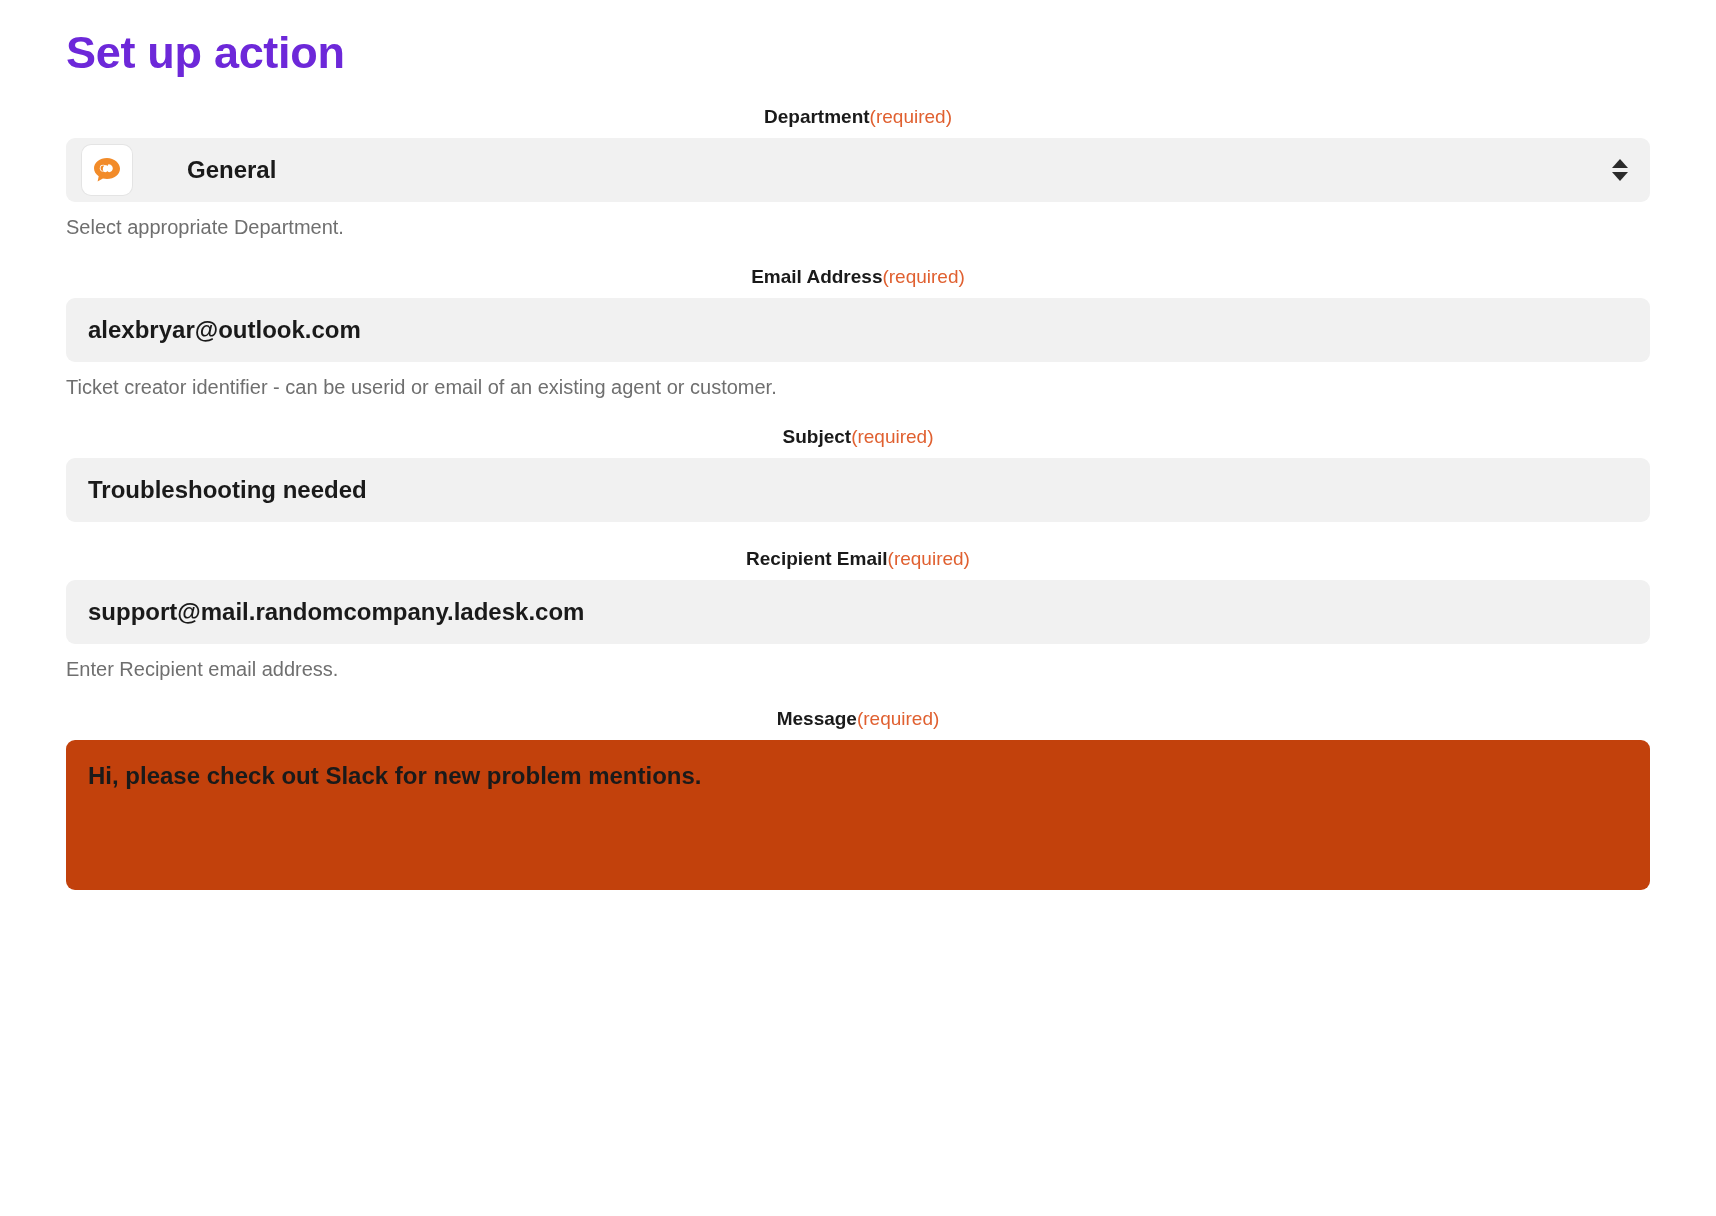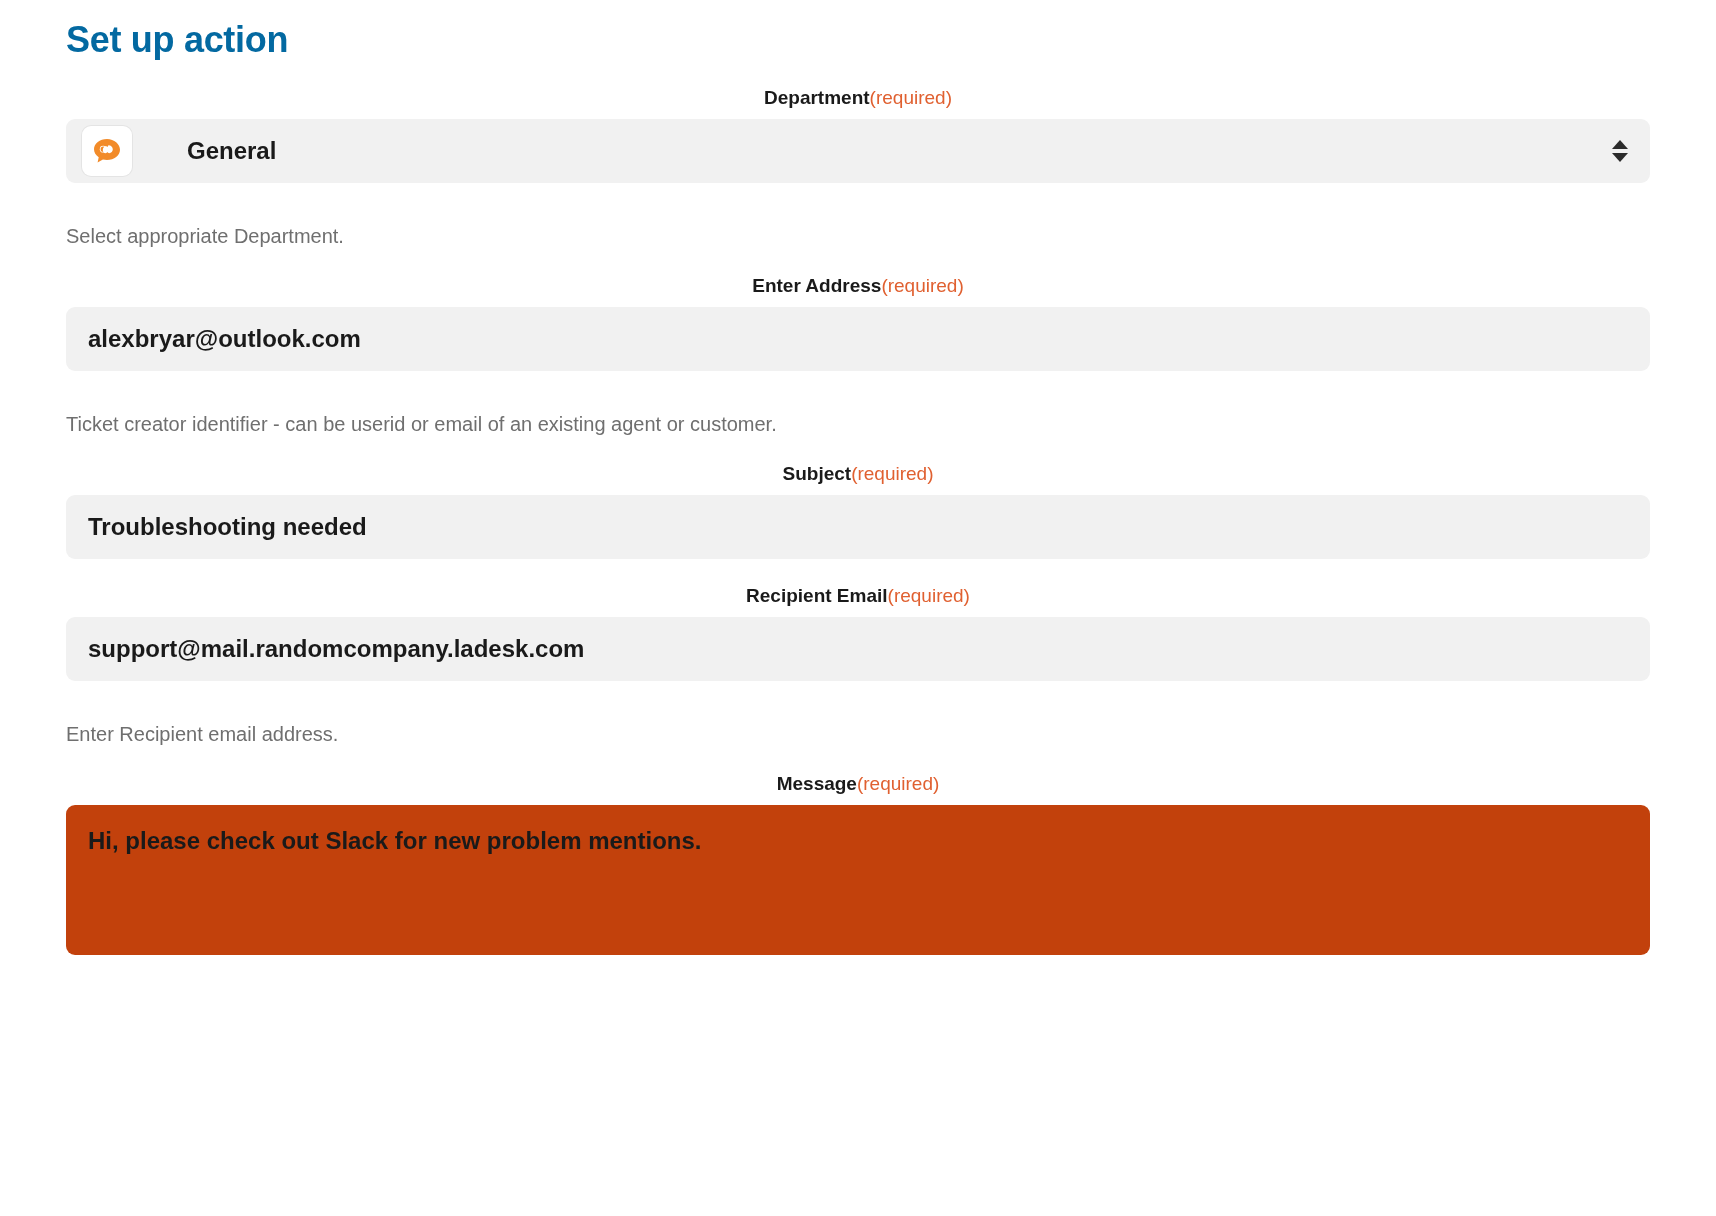--- a/index.html
+++ b/index.html
@@ -14,26 +14,26 @@
     -webkit-font-smoothing: antialiased;
   }
   .page {
     width: 1716px;
     height: 1216px;
     padding: 0 66px;
     background: #ffffff;
     position: relative;
   }
   .page-title {
-    font-size: 36px;
+    font-size: 45px;
     font-weight: bold;
-    color: #0369a1;
+    color: #6d28d9;
     letter-spacing: -0.3px;
     margin: 0;
-    padding-top: 18px;
+    padding-top: 26px;
     line-height: 1.2;
   }
   .field-block {
     margin-top: 26px;
   }
   .field-header {
     display: flex;
     align-items: baseline;
     justify-content: center;
     padding-bottom: 10px;
@@ -99,21 +99,20 @@
     border-left: 8px solid transparent;
     border-right: 8px solid transparent;
   }
   .caret-up { border-bottom: 9px solid #2b2b2b; }
   .caret-down { border-top: 9px solid #2b2b2b; }
   .helper-text {
     font-size: 20px;
     color: #6f6f6f;
     padding-top: 13px;
     line-height: 1.25;
-    margin-top: 28px;
   }
   .textarea-shell {
     background: #c2410c;
     border-radius: 9px;
     width: 100%;
     padding: 20px 22px;
     height: 150px;
   }
   .textarea-value {
     font-size: 24px;
@@ -147,21 +146,21 @@
       <span class="select-caret">
         <span class="caret-up"></span>
         <span class="caret-down"></span>
       </span>
     </div>
     <div class="helper-text">Select appropriate Department.</div>
   </div>
 
   <div class="field-block">
     <div class="field-header">
-      <span class="field-label">Enter Address</span>
+      <span class="field-label">Email Address</span>
       <span class="field-required">(required)</span>
     </div>
     <div class="input-shell">
       <span class="input-value">alexbryar@outlook.com</span>
     </div>
     <div class="helper-text">Ticket creator identifier - can be userid or email of an existing agent or customer.</div>
   </div>
 
   <div class="field-block">
     <div class="field-header">

